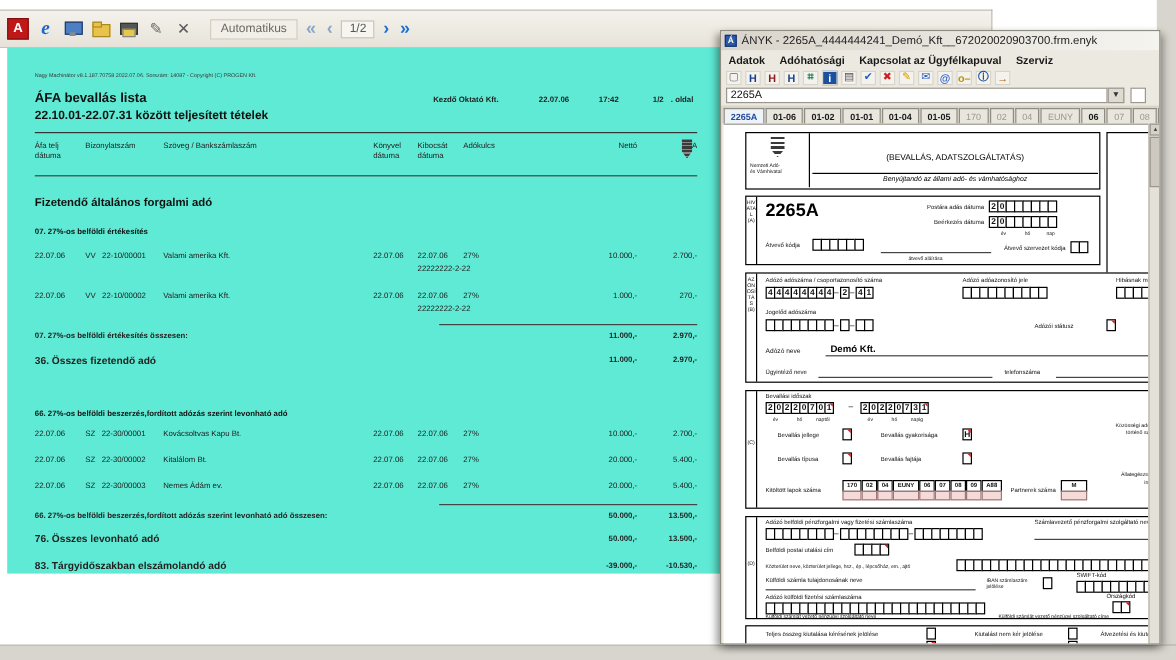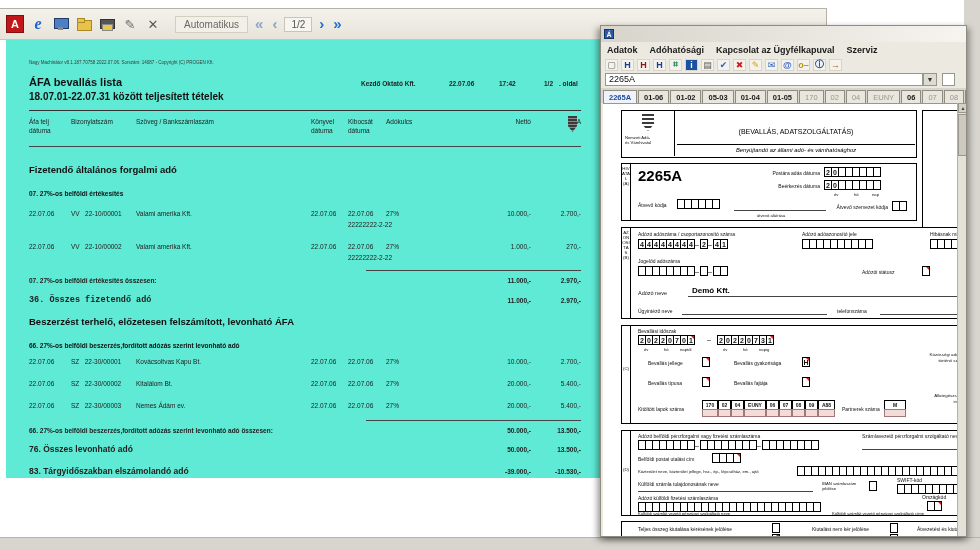--- a/index.html
+++ b/index.html
@@ -112,21 +112,21 @@
 
     <div id="docpage" class="a">
       <div class="a doc-meta" style="left:23px;top:20px;">Nagy Machinátor v8.1.187.70758 2022.07.06. Sorszám: 14087 - Copyright (C) PROGEN Kft.</div>
 
       <div class="a doc-title" style="left:23px;top:36px;">ÁFA bevallás lista</div>
       <div class="a tot" style="left:355px;top:40px;width:80px;">Kezdő Oktató Kft.</div>
       <div class="a tot" style="left:443px;top:40px;">22.07.06</div>
       <div class="a tot" style="left:493px;top:40px;">17:42</div>
       <div class="a tot" style="left:538px;top:40px;">1/2</div>
       <div class="a tot" style="left:553px;top:40px;">. oldal</div>
-      <div class="a doc-sub" style="left:23px;top:51px;">18.07.01-22.07.31 között teljesített tételek</div>
+      <div class="a doc-sub" style="left:23px;top:51px;">22.10.01-22.07.31 között teljesített tételek</div>
 
       <div class="a hrule" style="left:23px;top:70px;width:552px;"></div>
 
       <div class="a colhead" style="left:23px;top:78px;">Áfa telj</div>
       <div class="a colhead" style="left:23px;top:87px;">dátuma</div>
       <div class="a colhead" style="left:65px;top:78px;">Bizonylatszám</div>
       <div class="a colhead" style="left:130px;top:78px;">Szöveg / Bankszámlaszám</div>
       <div class="a colhead" style="left:305px;top:78px;">Könyvel</div>
       <div class="a colhead" style="left:305px;top:87px;">dátuma</div>
       <div class="a colhead" style="left:342px;top:78px;">Kibocsát</div>
@@ -159,25 +159,24 @@
       <div class="a cellt" style="left:380px;top:203px;">27%</div>
       <div class="a cellt" style="left:342px;top:214px;">22222222-2-22</div>
       <div class="a cellt num" style="left:440px;top:203px;width:85px;">1.000,-</div>
       <div class="a cellt num" style="left:505px;top:203px;width:70px;">270,-</div>
 
       <div class="a hrule thin" style="left:360px;top:230px;width:215px;"></div>
       <div class="a tot" style="left:23px;top:237px;">07. 27%-os belföldi értékesítés összesen:</div>
       <div class="a tot num" style="left:440px;top:237px;width:85px;">11.000,-</div>
       <div class="a tot num" style="left:505px;top:237px;width:70px;">2.970,-</div>
 
-      <div class="a big" style="left:23px;top:255px;font-family:Liberation Mono, monospace;">36. Összes fizetendő adó</div>
+      <div class="a big" style="left:23px;top:255px;">36. Összes fizetendő adó</div>
       <div class="a tot num" style="left:440px;top:257px;width:85px;">11.000,-</div>
       <div class="a tot num" style="left:505px;top:257px;width:70px;">2.970,-</div>
 
-      <div class="a sec" style="left:23px;top:276px;">Beszerzést terhelő, előzetesen felszámított, levonható ÁFA</div>
       <div class="a subsec" style="left:23px;top:302px;">66. 27%-os belföldi beszerzés,fordított adózás szerint levonható adó</div>
 
       <div class="a cellt" style="left:23px;top:318px;">22.07.06</div>
       <div class="a cellt" style="left:65px;top:318px;">SZ   22-30/00001</div>
       <div class="a cellt" style="left:130px;top:318px;">Kovácsoltvas Kapu Bt.</div>
       <div class="a cellt" style="left:305px;top:318px;">22.07.06</div>
       <div class="a cellt" style="left:342px;top:318px;">22.07.06</div>
       <div class="a cellt" style="left:380px;top:318px;">27%</div>
       <div class="a cellt num" style="left:440px;top:318px;width:85px;">10.000,-</div>
       <div class="a cellt num" style="left:505px;top:318px;width:70px;">2.700,-</div>
@@ -211,20 +210,21 @@
 
       <div class="a big" style="left:23px;top:426px;">83. Tárgyidőszakban elszámolandó adó</div>
       <div class="a tot num" style="left:440px;top:428px;width:85px;">-39.000,-</div>
       <div class="a tot num" style="left:505px;top:428px;width:70px;">-10.530,-</div>
     </div>
   </div>
 
   <div id="anyk" class="a">
     <div id="anyk-title" class="a">
       <span class="appico">Á</span>
+      <span class="ttext">ÁNYK - 2265A_4444444241_Demó_Kft__672020020903700.frm.enyk</span>
     </div>
     <div id="anyk-menu" class="a">
       <span>Adatok</span>
       <span>Adóhatósági</span>
       <span>Kapcsolat az Ügyfélkapuval</span>
       <span>Szerviz</span>
     </div>
     <div id="anyk-tools" class="a">
       <span class="aticon" style="color:#666;">▢</span>
       <span class="aticon" style="color:#1b3f90;">H</span>
@@ -244,21 +244,21 @@
     </div>
     <div id="anyk-combo-row" class="a">
       <div id="field-combo">2265A</div>
       <div id="combo-arrow">▼</div>
       <div id="combo-extra"></div>
     </div>
     <div id="anyk-tabs" class="a">
       <span class="tab sel">2265A</span>
       <span class="tab">01-06</span>
       <span class="tab">01-02</span>
-      <span class="tab">05-03</span>
+      <span class="tab">01-01</span>
       <span class="tab">01-04</span>
       <span class="tab">01-05</span>
       <span class="tab dis">170</span>
       <span class="tab dis">02</span>
       <span class="tab dis">04</span>
       <span class="tab dis">EUNY</span>
       <span class="tab">06</span>
       <span class="tab dis">07</span>
       <span class="tab dis">08</span>
       <span class="tab">09</span>

